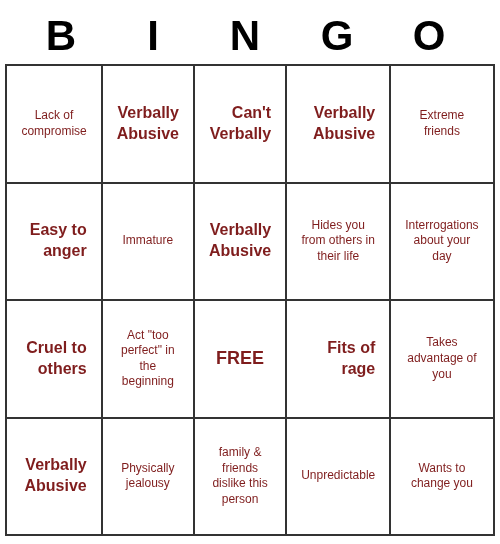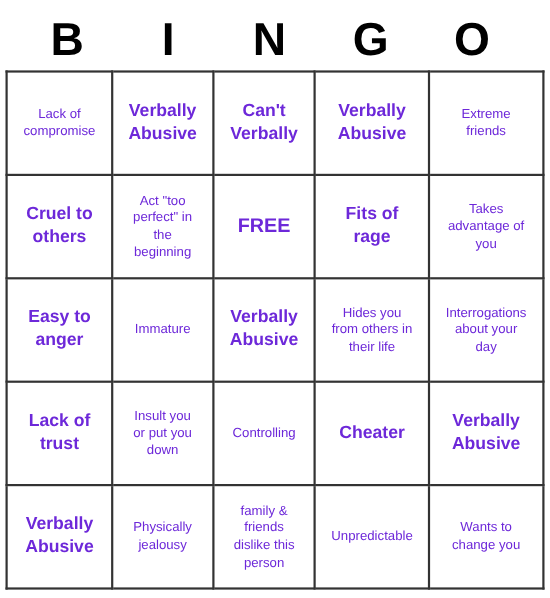--- a/index.html
+++ b/index.html
@@ -35,25 +35,26 @@
     }
     .bingo-grid td {
       border: 2px solid #333;
       text-align: center;
       vertical-align: middle;
       font-size: 12px;
       line-height: 1.3;
       padding: 4px 14px;
       width: 20%;
       height: 92px;
-      color: #6d28d9;
+      color: #7f1d1d;
     }
     .bingo-grid td.large-text {
       font-size: 16px;
       font-weight: bold;
+      text-align: right;
     }
     .bingo-grid td.free-cell {
       font-size: 18px;
       font-weight: bold;
     }
   </style>
 </head>
 <body>
 
 <div class="bingo-title">
@@ -67,39 +68,32 @@
 <table class="bingo-grid">
   <tbody id="grid-body">
       <tr>
         <td>Lack of compromise</td>
         <td class="large-text">Verbally Abusive</td>
         <td class="large-text">Can't Verbally</td>
         <td class="large-text">Verbally Abusive</td>
         <td>Extreme friends</td>
       </tr>
       <tr>
-        <td class="large-text">Cruel to others</td>
-        <td>Act "too perfect" in the beginning</td>
-        <td class="free-cell">FREE</td>
-        <td class="large-text">Fits of rage</td>
-        <td>Takes advantage of you</td>
-      </tr>
-      <tr>
         <td class="large-text">Easy to anger</td>
         <td>Immature</td>
         <td class="large-text">Verbally Abusive</td>
         <td>Hides you from others in their life</td>
         <td>Interrogations about your day</td>
       </tr>
       <tr>
-        <td class="large-text">Lack of trust</td>
-        <td>Insult you or put you down</td>
-        <td>Controlling</td>
-        <td class="large-text">Cheater</td>
-        <td class="large-text">Verbally Abusive</td>
+        <td class="large-text">Cruel to others</td>
+        <td>Act "too perfect" in the beginning</td>
+        <td class="free-cell">FREE</td>
+        <td class="large-text">Fits of rage</td>
+        <td>Takes advantage of you</td>
       </tr>
       <tr>
         <td class="large-text">Verbally Abusive</td>
         <td>Physically jealousy</td>
         <td>family &amp; friends dislike this person</td>
         <td>Unpredictable</td>
         <td>Wants to change you</td>
       </tr>
     </tbody>
 </table>

